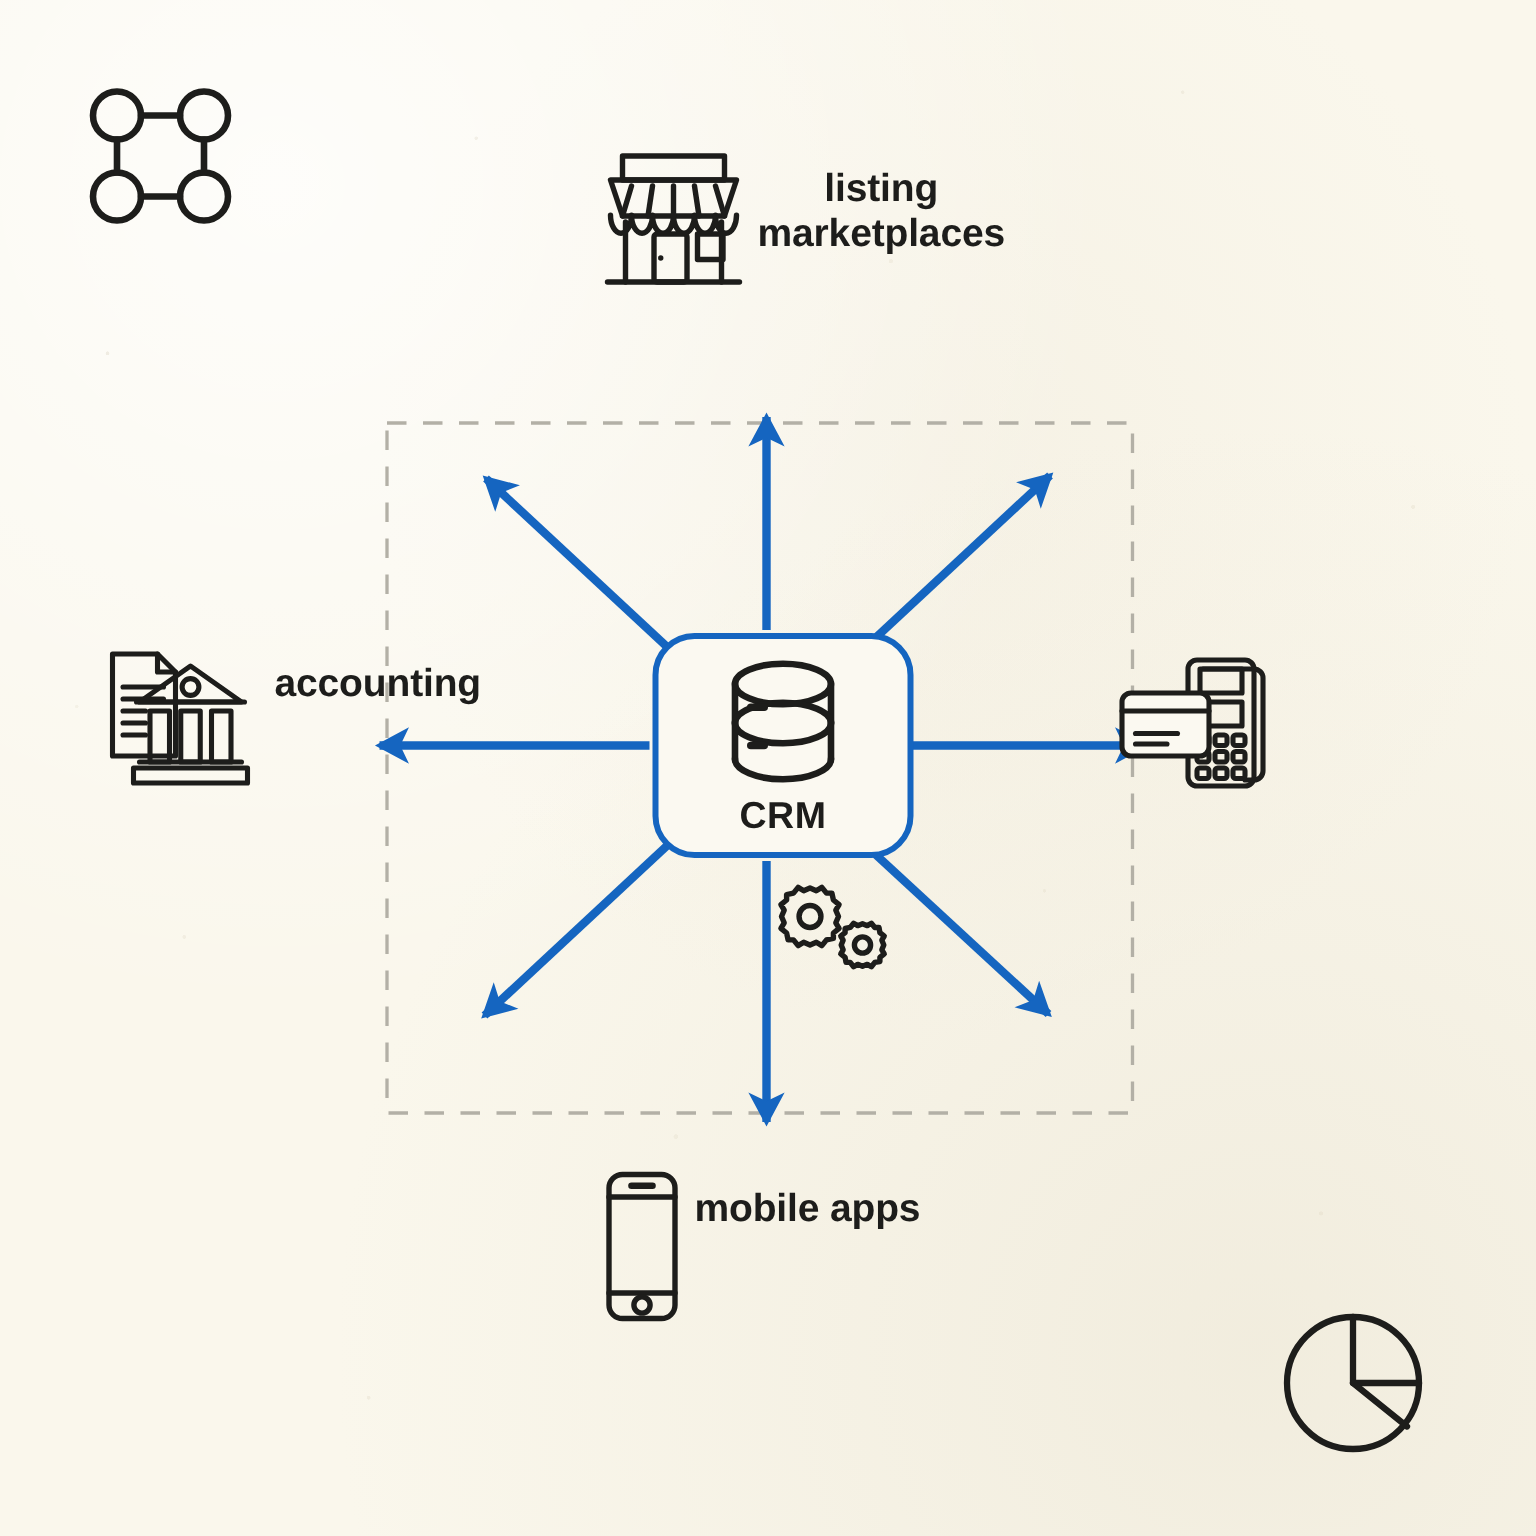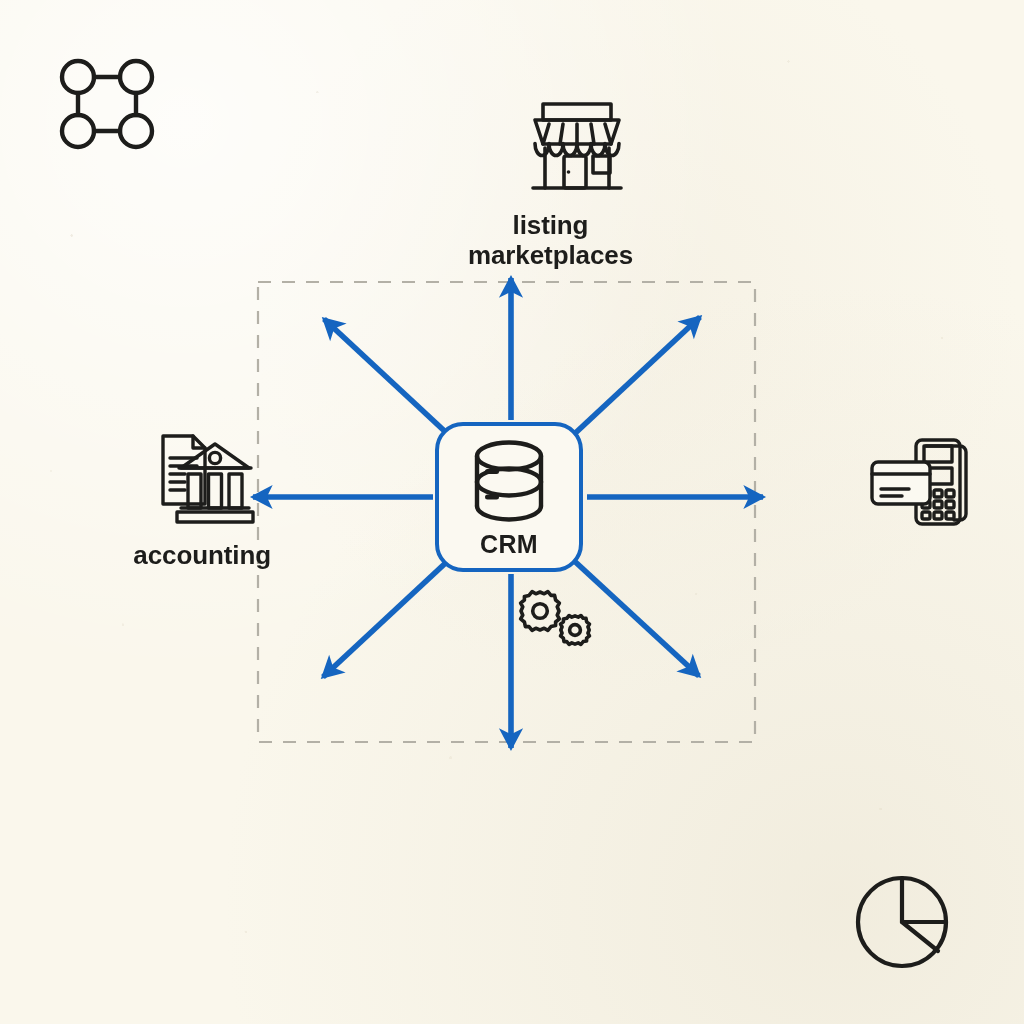--- a/index.html
+++ b/index.html
@@ -41,50 +41,50 @@
       radial-gradient(circle at 53% 45%, rgba(206,194,168,0.22) 0 1.0px, transparent 1.3px),
       radial-gradient(circle at 5% 46%, rgba(196,184,158,0.24) 0 1.0px, transparent 1.3px);
   }
   #vector-layer {
     position: absolute;
     inset: 0;
   }
   .node {
     position: absolute;
     display: flex;
-    flex-direction: column;
-    align-items: flex-end;
+    flex-direction: row;
+    align-items: flex-start;
     width: 240px;
     margin-left: -120px;
   }
   .node .glyph {
     display: block;
     line-height: 0;
   }
   .node .caption {
     margin-top: 10px;
     text-align: center;
     font-family: "Liberation Sans", sans-serif;
     font-size: 26px;
     font-weight: 600;
     line-height: 1.16;
     color: #1d1d1b;
     letter-spacing: -0.1px;
     white-space: pre-line;
   }
   #node-listing     { left: 513px; top: 100px; }
-  #node-accounting  { left: 151px; top: 430px; }
+  #node-accounting  { left: 183px; top: 430px; }
   #node-payment     { left: 860px; top: 432px; }
   #node-mobile      { left: 513px; top: 780px; }
 
   #crm-node {
     position: absolute;
     left: 435px;
     top: 422px;
-    width: 148px;
+    width: 174px;
     height: 150px;
     box-sizing: border-box;
     border: 4px solid #1565c0;
     border-radius: 28px;
     background: #fbf9f1;
     display: flex;
     flex-direction: column;
     align-items: center;
     justify-content: center;
   }
@@ -231,20 +231,32 @@
         <rect x="70" y="80" width="8" height="7" rx="1.8"></rect>
         <rect x="82" y="80" width="8" height="7" rx="1.8"></rect>
         <rect x="8" y="30" width="58" height="42" rx="6" fill="#fbf9f1"></rect>
         <path d="M8 42 H66"></path>
         <path d="M17 57 H45"></path>
         <path d="M17 64 H38"></path>
       </svg>
     </span>
   </div>
 
+  <div class="node" id="node-mobile">
+    <span class="glyph">
+      <svg width="70" height="102" viewBox="0 0 70 102" fill="none" stroke="#1d1d1b" stroke-width="3.6" stroke-linecap="round" stroke-linejoin="round">
+        <rect x="13" y="3" width="44" height="96" rx="9"></rect>
+        <path d="M13 18 H57"></path>
+        <path d="M13 82 H57"></path>
+        <path d="M28 10.5 H42" stroke-width="4.4"></path>
+        <circle cx="35" cy="90" r="5.4"></circle>
+      </svg>
+    </span>
+    <span class="caption">mobile apps</span>
+  </div>
 
   <div id="corner-network">
     <svg width="104" height="96" viewBox="0 0 104 96" fill="none" stroke="#1d1d1b" stroke-width="4.4" stroke-linecap="round">
       <circle cx="23" cy="22" r="16"></circle>
       <circle cx="81" cy="22" r="16"></circle>
       <circle cx="23" cy="76" r="16"></circle>
       <circle cx="81" cy="76" r="16"></circle>
       <path d="M39 22 H65"></path>
       <path d="M39 76 H65"></path>
       <path d="M23 38 V60"></path>

